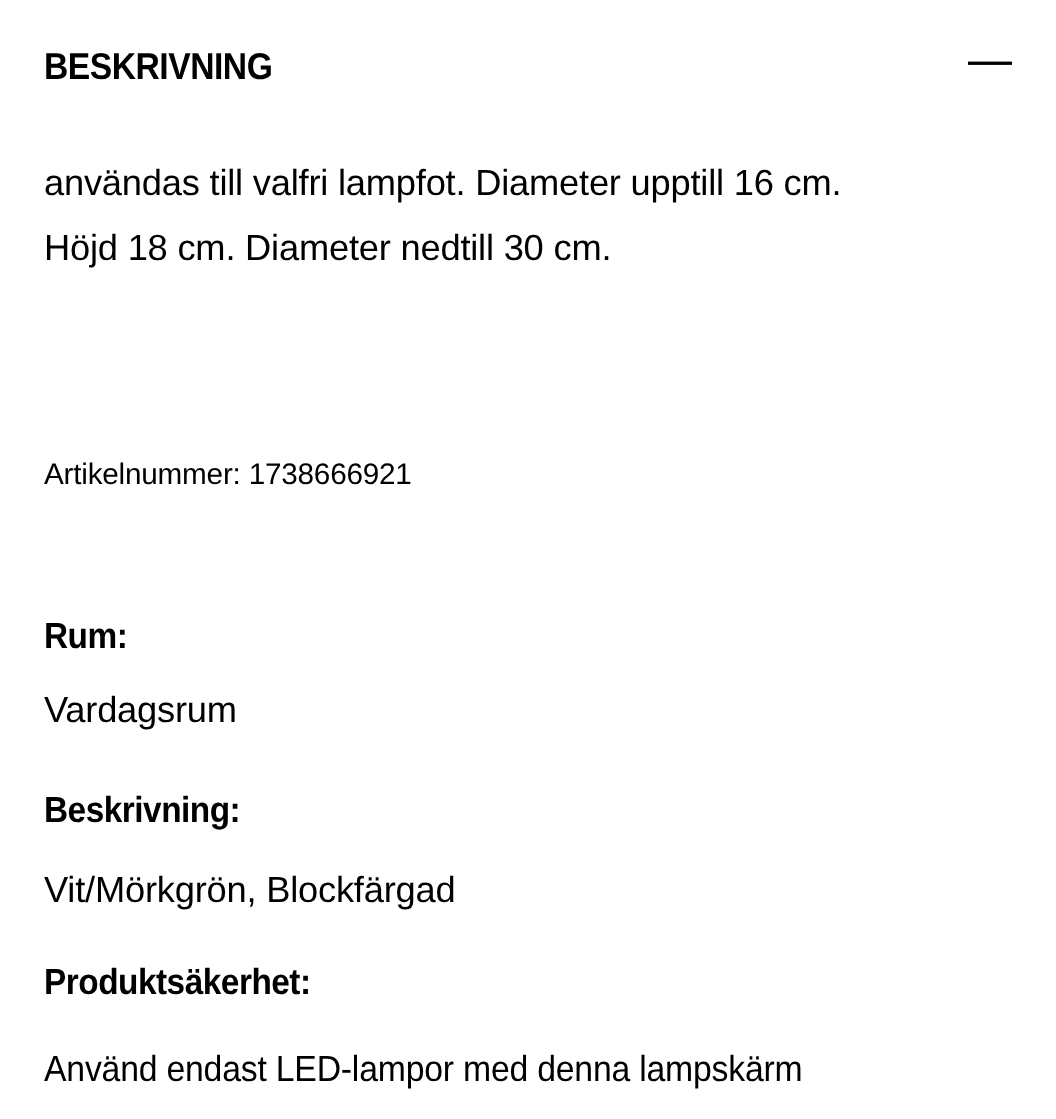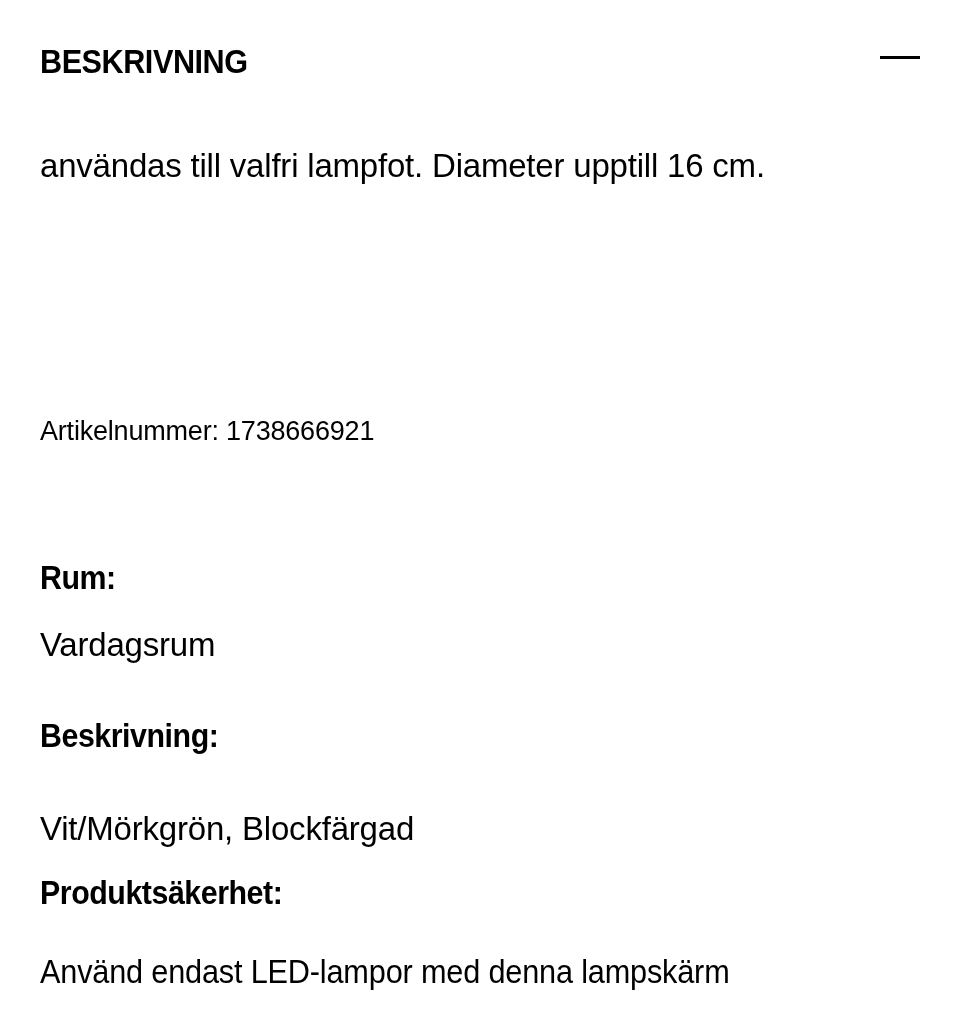--- a/index.html
+++ b/index.html
@@ -103,24 +103,25 @@
 
 <div class="accordion-header">
   <div class="accordion-title">BESKRIVNING</div>
   <div class="collapse-button">
     <span class="minus-icon"></span>
   </div>
 </div>
 
 <p class="description">
   <span class="line">användas till valfri lampfot. Diameter upptill 16 cm.</span>
+  <span class="line">Höjd 18 cm. Diameter nedtill 30 cm.</span>
 </p>
 
 <div class="article-number">Artikelnummer: 1738666921</div>
 
 <div class="attr-label" style="top:558px;">Rum:</div>
 <div class="attr-value" style="top:625px;text-align:center;">Vardagsrum</div>
 
 <div class="attr-label" style="top:716px;">Beskrivning:</div>
-<div class="attr-value" style="top:809px;">Vit/Mörkgrön, Blockfärgad</div>
+<div class="attr-value" style="top:789px;">Vit/Mörkgrön, Blockfärgad</div>
 
 <div class="attr-label" style="top:873px;">Produktsäkerhet:</div>
 <div class="attr-value safety-value" style="top:952px;">Använd endast LED-lampor med denna lampskärm</div>
 
 </body></html>

